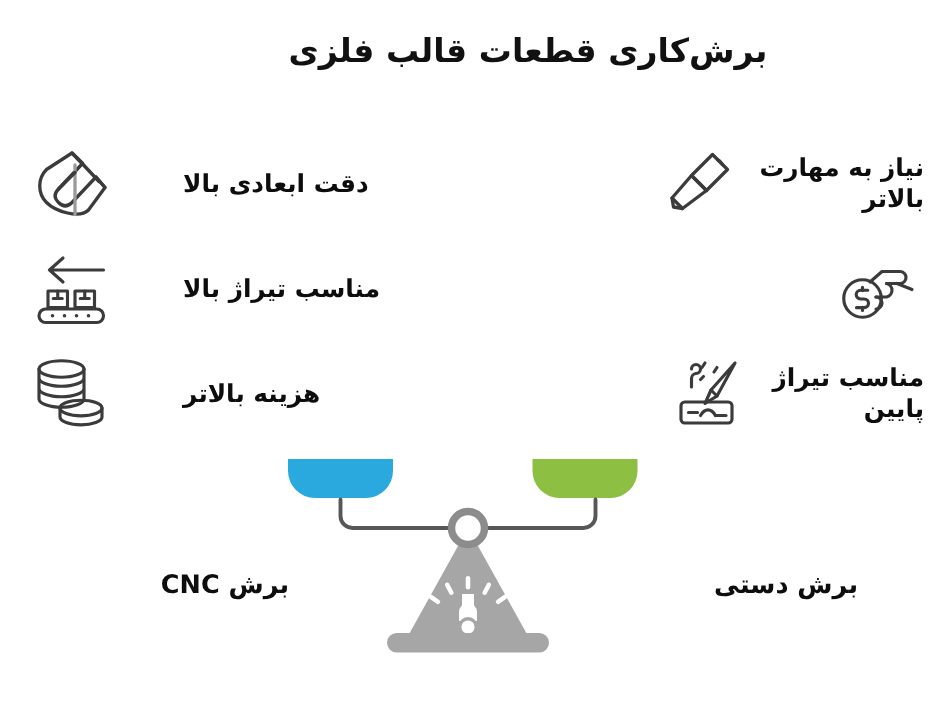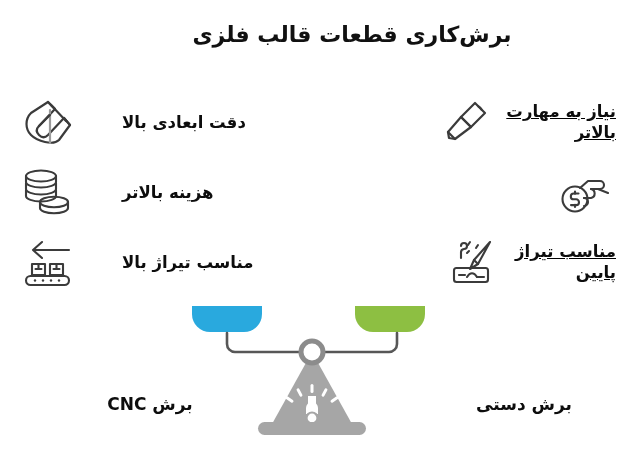--- a/index.html
+++ b/index.html
@@ -42,21 +42,21 @@
   }
   .col-left  { left: 16px;  }
   .col-right { left: 330px; }
 
   .row {
     display: flex;
     align-items: center;
     height: 70px;
   }
   .col-left .row  { flex-direction: row-reverse; justify-content: flex-start; gap: 44px; }
-  .col-right .row { flex-direction: row-reverse; justify-content: flex-end; text-decoration: underline; }
+  .col-right .row { flex-direction: row-reverse; justify-content: flex-end; }
 
   .row-label {
     font-size: 16.5px;
     font-weight: bold;
     color: #0d0d0d;
     line-height: 1.25;
     direction: rtl;
   }
   .col-left .row-label  { text-align: right; margin-right: 10px; }
   .col-right .row-label { text-align: right; margin-left: 10px; }
@@ -76,21 +76,21 @@
     position: absolute;
     left: 0;
     top: 296px;
     width: 624px;
     height: 172px;
   }
 
   
   .foot-label {
     position: absolute;
-    top: 394px;
+    top: 380px;
     font-size: 17px;
     font-weight: bold;
     color: #0d0d0d;
     direction: rtl;
     white-space: nowrap;
   }
   .foot-left  { left: 60px;  width: 180px; text-align: center; }
   .foot-right { left: 392px; width: 180px; }
 </style>
 </head>
@@ -107,54 +107,54 @@
         <svg width="54" height="54" viewBox="0 0 54 54" fill="none" stroke="#3b3b3b" stroke-width="2.2" stroke-linecap="round" stroke-linejoin="round">
           <path d="M11 39 C5 33 5 23 11 17 L28 6 L35 13 L19 30 C16 33 16 36 19 39 C22 42 25 42 28 39 L44 22 L50 29 L39 44 C33 50 17 45 11 39 Z"></path>
           <path d="M28 6 L35 13"></path>
           <path d="M44 22 L50 29"></path>
           <path d="M31 9 L46 25"></path>
           <path d="M30 14 L30 47" stroke="#9a9a9a"></path>
           <path d="M19 30 L30 19"></path>
         </svg>
       </span>
       <span class="row-label">دقت ابعادی بالا</span>
-    </div>
-
-    <div class="row">
-      <span class="icon-box">
-        <svg width="50" height="52" viewBox="0 0 50 52" fill="none" stroke="#3b3b3b" stroke-width="2.1" stroke-linecap="round" stroke-linejoin="round">
-          <ellipse cx="19" cy="9" rx="15" ry="5.5"></ellipse>
-          <path d="M4 9 v6 c0 3 6.7 5.5 15 5.5 S34 18 34 15 V9"></path>
-          <path d="M4 16 v6 c0 3 6.7 5.5 15 5.5 S34 25 34 22 V16"></path>
-          <path d="M4 23 v6 c0 3 6.7 5.5 15 5.5 S34 32 34 29 V23"></path>
-          <ellipse cx="32" cy="35" rx="14" ry="5.2"></ellipse>
-          <path d="M18 35 v6 c0 2.9 6.3 5.2 14 5.2 S46 43.9 46 41 V35"></path>
-        </svg>
-      </span>
-      <span class="row-label">هزینه بالاتر</span>
     </div>
 
     <div class="row">
       <span class="icon-box">
         <svg width="56" height="54" viewBox="0 0 56 54" fill="none" stroke="#3b3b3b" stroke-width="2.1" stroke-linecap="round" stroke-linejoin="round">
           <path d="M50 14 H14 M14 14 L23 6 M14 14 L23 22"></path>
           <rect x="13" y="28" width="13" height="11"></rect>
           <path d="M19.5 28 v5 M16.5 33 h6"></path>
           <rect x="31" y="28" width="13" height="11"></rect>
           <path d="M37.5 28 v5 M34.5 33 h6"></path>
           <rect x="7" y="40" width="43" height="9" rx="4.5"></rect>
           <circle cx="16" cy="44.5" r="1.2" fill="#3b3b3b" stroke="none"></circle>
           <circle cx="24" cy="44.5" r="1.2" fill="#3b3b3b" stroke="none"></circle>
           <circle cx="32" cy="44.5" r="1.2" fill="#3b3b3b" stroke="none"></circle>
           <circle cx="40" cy="44.5" r="1.2" fill="#3b3b3b" stroke="none"></circle>
         </svg>
       </span>
       <span class="row-label">مناسب تیراژ بالا</span>
     </div>
 
+    <div class="row">
+      <span class="icon-box">
+        <svg width="50" height="52" viewBox="0 0 50 52" fill="none" stroke="#3b3b3b" stroke-width="2.1" stroke-linecap="round" stroke-linejoin="round">
+          <ellipse cx="19" cy="9" rx="15" ry="5.5"></ellipse>
+          <path d="M4 9 v6 c0 3 6.7 5.5 15 5.5 S34 18 34 15 V9"></path>
+          <path d="M4 16 v6 c0 3 6.7 5.5 15 5.5 S34 25 34 22 V16"></path>
+          <path d="M4 23 v6 c0 3 6.7 5.5 15 5.5 S34 32 34 29 V23"></path>
+          <ellipse cx="32" cy="35" rx="14" ry="5.2"></ellipse>
+          <path d="M18 35 v6 c0 2.9 6.3 5.2 14 5.2 S46 43.9 46 41 V35"></path>
+        </svg>
+      </span>
+      <span class="row-label">هزینه بالاتر</span>
+    </div>
+
   </div>
 
   <div class="col col-right">
 
     <div class="row">
       <span class="icon-box">
         <svg width="52" height="52" viewBox="0 0 52 52" fill="none" stroke="#3b3b3b" stroke-width="2.2" stroke-linecap="round" stroke-linejoin="round">
           <path d="M36 6 L46 16 L32 30 L22 20 Z"></path>
           <path d="M22 20 L32 30 L16 42 L10 41 L9 35 Z"></path>
           <path d="M9 35 L16 42"></path>

